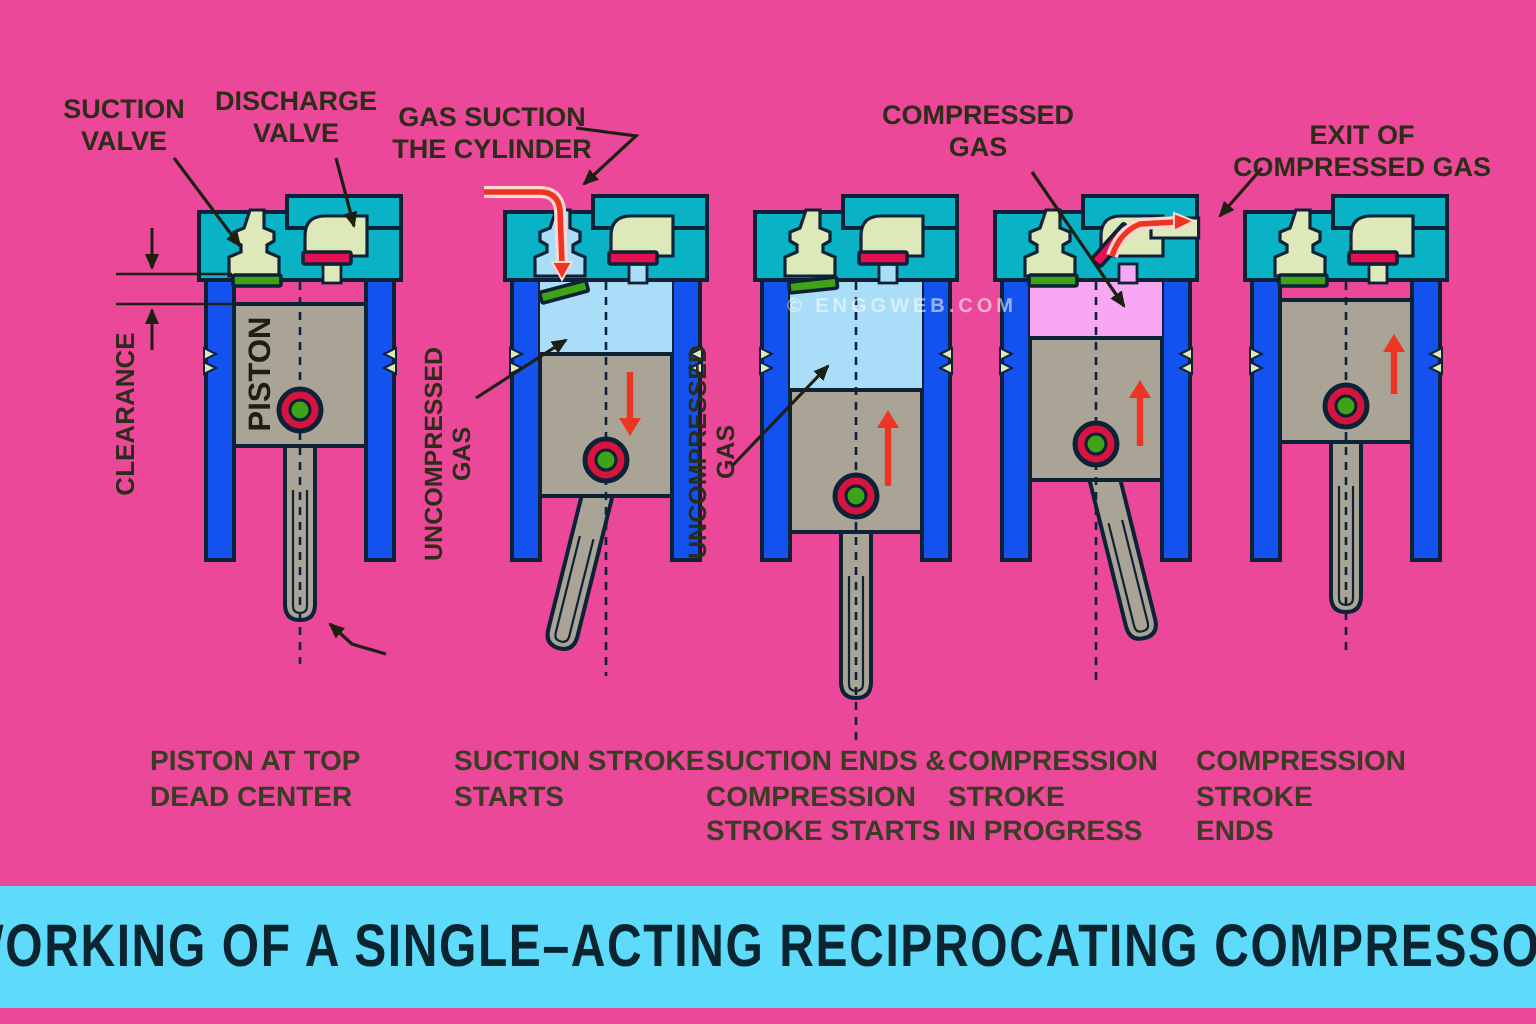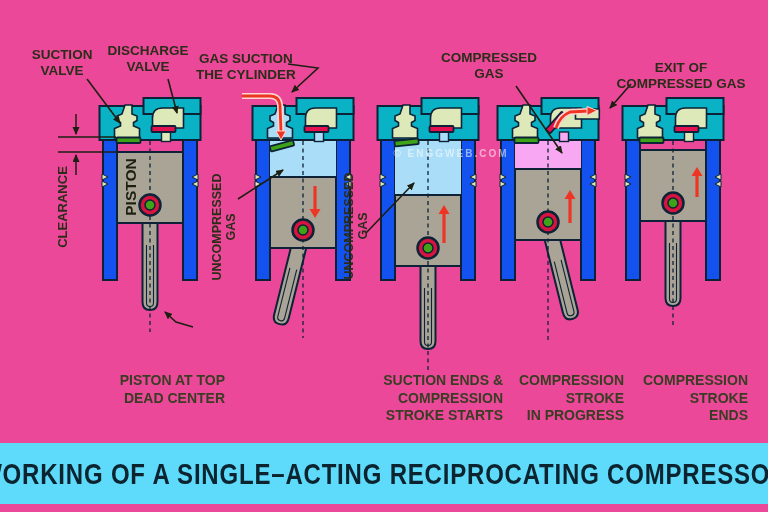--- a/index.html
+++ b/index.html
@@ -1,21 +1,21 @@
 <!DOCTYPE html>
 <html><head>
 <meta charset="utf-8">
 <style>
   html,body{margin:0;padding:0;}
   body{width:768px;height:512px;overflow:hidden;font-family:"Liberation Sans",sans-serif;}
   #poster{position:relative;width:768px;height:512px;background:#ec4899;}
   #diagram-svg{position:absolute;left:0;top:0;}
   .lbl{position:absolute;font-weight:bold;color:#2b2d19;text-align:center;
        line-height:1.18;white-space:pre-line;font-size:13.5px;}
-  .cap{position:absolute;font-weight:bold;color:#3a3d24;text-align:right;
+  .cap{position:absolute;font-weight:bold;color:#3a3d24;text-align:left;
        line-height:1.26;white-space:pre-line;font-size:14px;}
   .vlbl{position:absolute;font-weight:bold;color:#2b2d19;text-align:center;
         transform:rotate(-90deg);transform-origin:center;white-space:pre-line;}
   #clearance-label{left:8px;top:199px;width:110px;height:16px;font-size:13px;}
   #piston-label{left:95px;top:178px;width:72px;height:18px;font-size:15.5px;color:#1d1f10;}
   #uncompressed-gas-1{left:166px;top:212px;width:118px;height:30px;font-size:12.5px;line-height:1.15;}
   #uncompressed-gas-2{left:298px;top:211px;width:118px;height:30px;font-size:12.5px;line-height:1.15;}
   #watermark{position:absolute;left:346px;top:148px;width:210px;text-align:center;
              font-weight:bold;font-size:10px;letter-spacing:2px;color:rgba(255,255,255,0.55);}
   #banner{position:absolute;left:0;top:443px;width:768px;height:61px;background:#5edafa;
@@ -206,20 +206,22 @@
   <div class="vlbl" id="piston-label">PISTON</div>
   <div class="vlbl" id="uncompressed-gas-1">UNCOMPRESSED
 GAS</div>
   <div class="vlbl" id="uncompressed-gas-2">UNCOMPRESSED
 GAS</div>
 
   <div id="watermark">© ENGGWEB.COM</div>
 
   <div class="cap" style="left:75px;top:372px;width:150px;">PISTON AT TOP
 DEAD CENTER</div>
+  <div class="cap" style="left:227px;top:372px;width:150px;">SUCTION STROKE
+STARTS</div>
   <div class="cap" style="left:353px;top:372px;width:150px;">SUCTION ENDS &amp;
 COMPRESSION
 STROKE STARTS</div>
   <div class="cap" style="left:474px;top:372px;width:150px;">COMPRESSION
 STROKE
 IN PROGRESS</div>
   <div class="cap" style="left:598px;top:372px;width:150px;">COMPRESSION
 STROKE
 ENDS</div>
 

